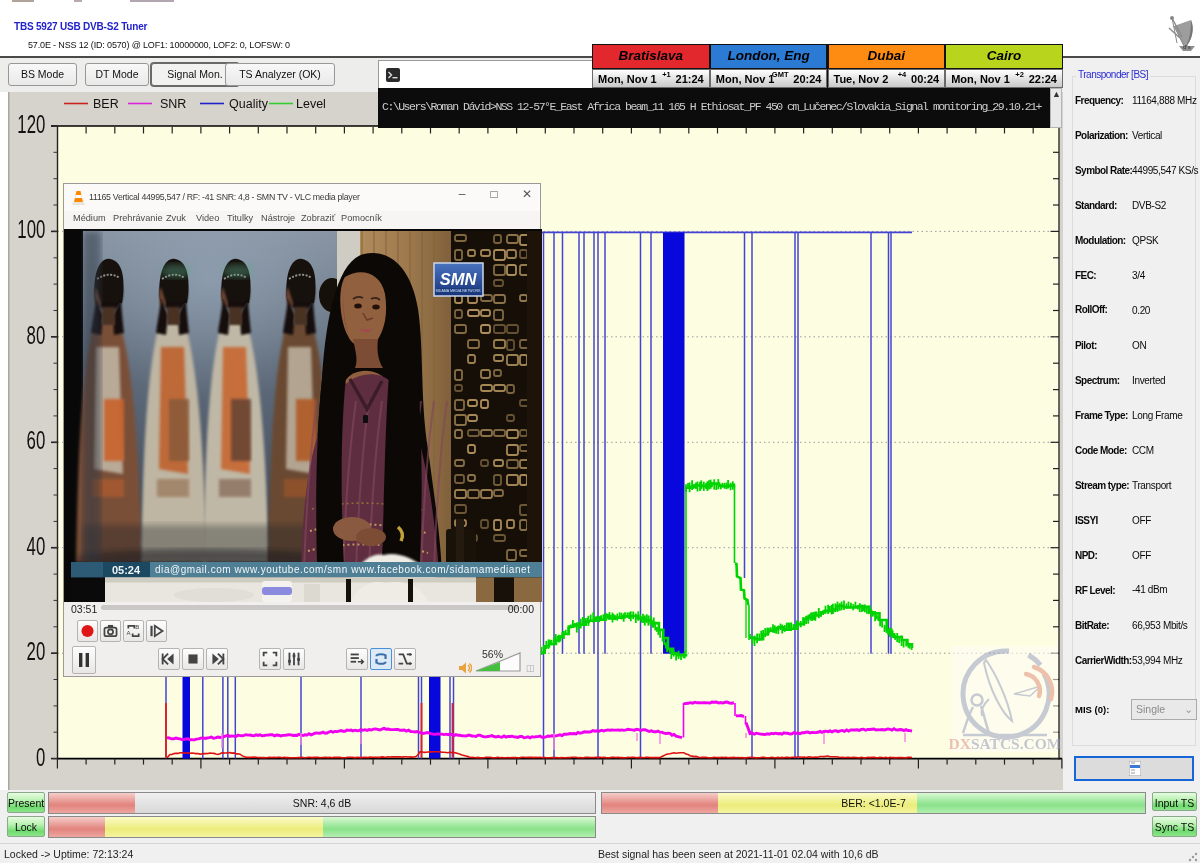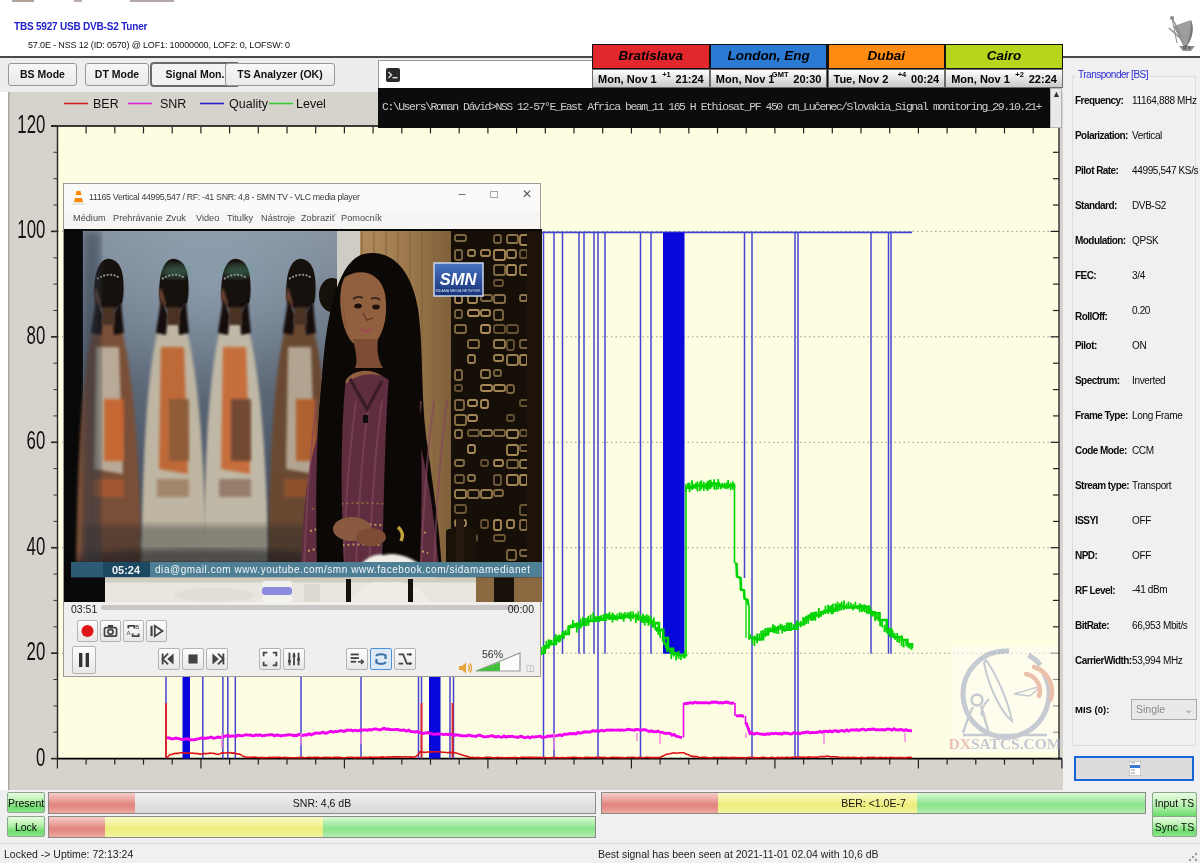--- a/index.html
+++ b/index.html
@@ -3,21 +3,21 @@
 <style>
 * { margin:0; padding:0; box-sizing:border-box; }
 html,body { width:1200px; height:863px; overflow:hidden; background:#fff;
   font-family:"Liberation Sans", sans-serif; }
 .abs { position:absolute; }
 #titlebig { left:14px; top:21px; color:#2222cc; font-weight:bold; font-size:10px; letter-spacing:-0.2px; }
 #subtitle { left:28px; top:40px; color:#111; font-size:9px; letter-spacing:-0.15px; }
 #topline { left:0; top:56px; width:1200px; height:2px; background:#4a4a4a; }
 #tabstrip { left:0; top:58px; width:1063px; height:34px; background:#ededec; }
 .tab { position:absolute; top:5px; height:23px; background:linear-gradient(#f8f8f8,#e9e9e9);
-  border:1px solid #979797; border-radius:3px; font-size:10.5px; color:#111; text-align:center; line-height:21px;font-weight:bold; }
+  border:1px solid #979797; border-radius:3px; font-size:10.5px; color:#111; text-align:center; line-height:21px; }
 .tabsel { background:#f2f2f1; border:1px solid #6a6a6a; box-shadow:0 0 0 1px #6a6a6a; }
 #chartwrap { left:8px; top:92px; width:1055px; height:698px; }
 #rightpanel { left:1063px; top:58px; width:137px; height:732px; background:#f0f0f0; }
 #groupbox { position:absolute; left:9px; top:18px; width:124px; height:670px; border:1px solid #dcdcdc; }
 #gblegend { position:absolute; left:13px; top:11px; background:#f0f0f0; padding:0 2px; color:#2a2ad4; font-size:10px; letter-spacing:-0.5px; }
 .fl { position:absolute; left:12px; font-size:10px; font-weight:600; letter-spacing:-0.55px; color:#0a0a0a; white-space:nowrap; }
 .fv { position:absolute; left:69px; font-size:10px; letter-spacing:-0.35px; color:#0a0a0a; white-space:nowrap; }
 #mislab { position:absolute; left:12px; font-size:9.5px; font-weight:600; }
 .gbtn { position:absolute; background:linear-gradient(#e8fbe2, #b9f2b0 40%, #6fdc6f 75%, #8ce48a);
   border:1px solid #8aa98a; border-radius:2px; font-size:10.5px; color:#0a0a0a; text-align:center; }
@@ -877,21 +877,21 @@
     <div class="chead" style="left:0.0px;background:#e3282d">Bratislava</div>
 <div class="cbody" style="left:0.0px">
       <span class="cd">Mon, Nov 1</span>
       <span class="csup">+1</span>
       <span class="ct">21:24</span>
     </div>
 <div class="chead" style="left:117.8px;background:#2b7bd4">London, Eng</div>
 <div class="cbody" style="left:117.8px">
       <span class="cd">Mon, Nov 1</span>
       <span class="csup">GMT</span>
-      <span class="ct">20:30</span>
+      <span class="ct">20:24</span>
     </div>
 <div class="chead" style="left:235.5px;background:#ff8c12">Dubai</div>
 <div class="cbody" style="left:235.5px">
       <span class="cd">Tue, Nov 2</span>
       <span class="csup">+4</span>
       <span class="ct">00:24</span>
     </div>
 <div class="chead" style="left:353.2px;background:#b8d41c">Cairo</div>
 <div class="cbody" style="left:353.2px">
       <span class="cd">Mon, Nov 1</span>
@@ -900,29 +900,29 @@
     </div>
   </div>
 
 <div class="abs" id="rightpanel">
  <div id="groupbox"></div>
  <div id="gblegend">Transponder [BS]</div>
  <div class="fl" style="top:37px">Frequency:</div>
     <div class="fv" style="top:37px">11164,888 MHz</div>
 <div class="fl" style="top:72px">Polarization:</div>
     <div class="fv" style="top:72px">Vertical</div>
-<div class="fl" style="top:107px">Pilot Rate:</div>
+<div class="fl" style="top:107px">Symbol Rate:</div>
     <div class="fv" style="top:107px">44995,547 KS/s</div>
 <div class="fl" style="top:142px">Standard:</div>
     <div class="fv" style="top:142px">DVB-S2</div>
 <div class="fl" style="top:177px">Modulation:</div>
     <div class="fv" style="top:177px">QPSK</div>
 <div class="fl" style="top:212px">FEC:</div>
     <div class="fv" style="top:212px">3/4</div>
-<div class="fl" style="top:253px">RollOff:</div>
+<div class="fl" style="top:246px">RollOff:</div>
     <div class="fv" style="top:247px">0.20</div>
 <div class="fl" style="top:282px">Pilot:</div>
     <div class="fv" style="top:282px">ON</div>
 <div class="fl" style="top:317px">Spectrum:</div>
     <div class="fv" style="top:317px">Inverted</div>
 <div class="fl" style="top:352px">Frame Type:</div>
     <div class="fv" style="top:352px">Long Frame</div>
 <div class="fl" style="top:387px">Code Mode:</div>
     <div class="fv" style="top:387px">CCM</div>
 <div class="fl" style="top:422px">Stream type:</div>
@@ -961,21 +961,21 @@
    <div class="pseg" style="left:0;width:56px;background:linear-gradient(#f6cdc9,#e2837d 60%,#eda79f)"></div>
    <div class="pseg" style="left:56px;width:218px;background:linear-gradient(#fbfbc8,#ecec7c 60%,#f4f49e)"></div>
    <div class="pseg" style="left:274px;width:272px;background:linear-gradient(#d9f8d2,#8ae28a 60%,#b2eeb0)"></div>
  </div>
  <div class="pbar" style="left:601px;top:2px;width:545px">
    <div class="pseg" style="left:0;width:116px;background:linear-gradient(#f6cdc9,#e2837d 60%,#eda79f)"></div>
    <div class="pseg" style="left:116px;width:199px;background:linear-gradient(#fbfbc8,#ecec7c 60%,#f4f49e)"></div>
    <div class="pseg" style="left:315px;width:228px;background:linear-gradient(#d9f8d2,#8ae28a 60%,#b2eeb0)"></div>
    <div class="ptext">BER: &lt;1.0E-7</div>
  </div>
- <div class="gbtn" style="left:1152px;top:2px;width:45px;height:32px;line-height:20px">Input TS</div>
+ <div class="gbtn" style="left:1152px;top:2px;width:45px;height:19px;line-height:20px">Input TS</div>
  <div class="gbtn" style="left:1152px;top:26px;width:45px;height:21px;line-height:20px">Sync TS</div>
 </div>
 <div class="abs" id="statusbar">
  <span style="position:absolute;left:4px;top:4px">Locked -&gt; Uptime: 72:13:24</span>
  <span style="position:absolute;left:598px;top:4px">Best signal has been seen at 2021-11-01 02.04 with 10,6 dB</span>
  <svg style="position:absolute;left:1188px;top:8px" width="10" height="10">
       <circle cx="8" cy="2" r="1.2" fill="#999"></circle>
       <circle cx="8" cy="8" r="1.2" fill="#999"></circle>
       <circle cx="2" cy="8" r="1.2" fill="#999"></circle>
       <circle cx="5" cy="5" r="1.2" fill="#999"></circle>

